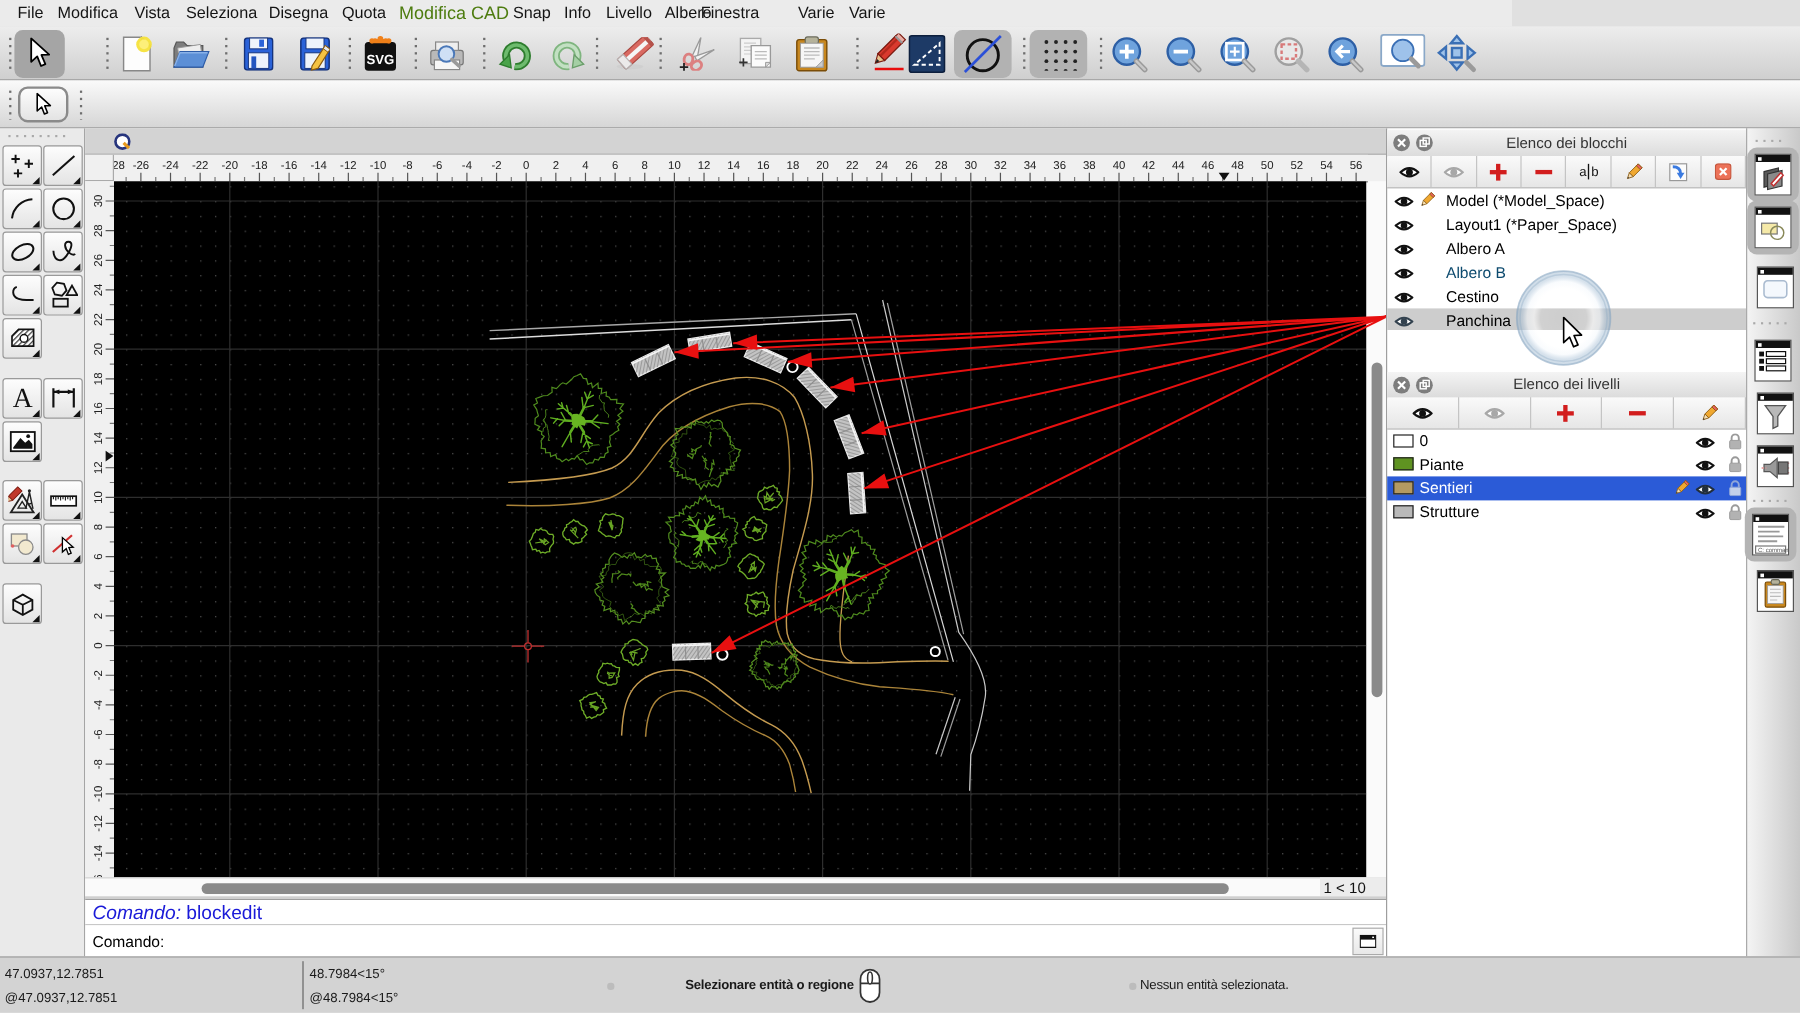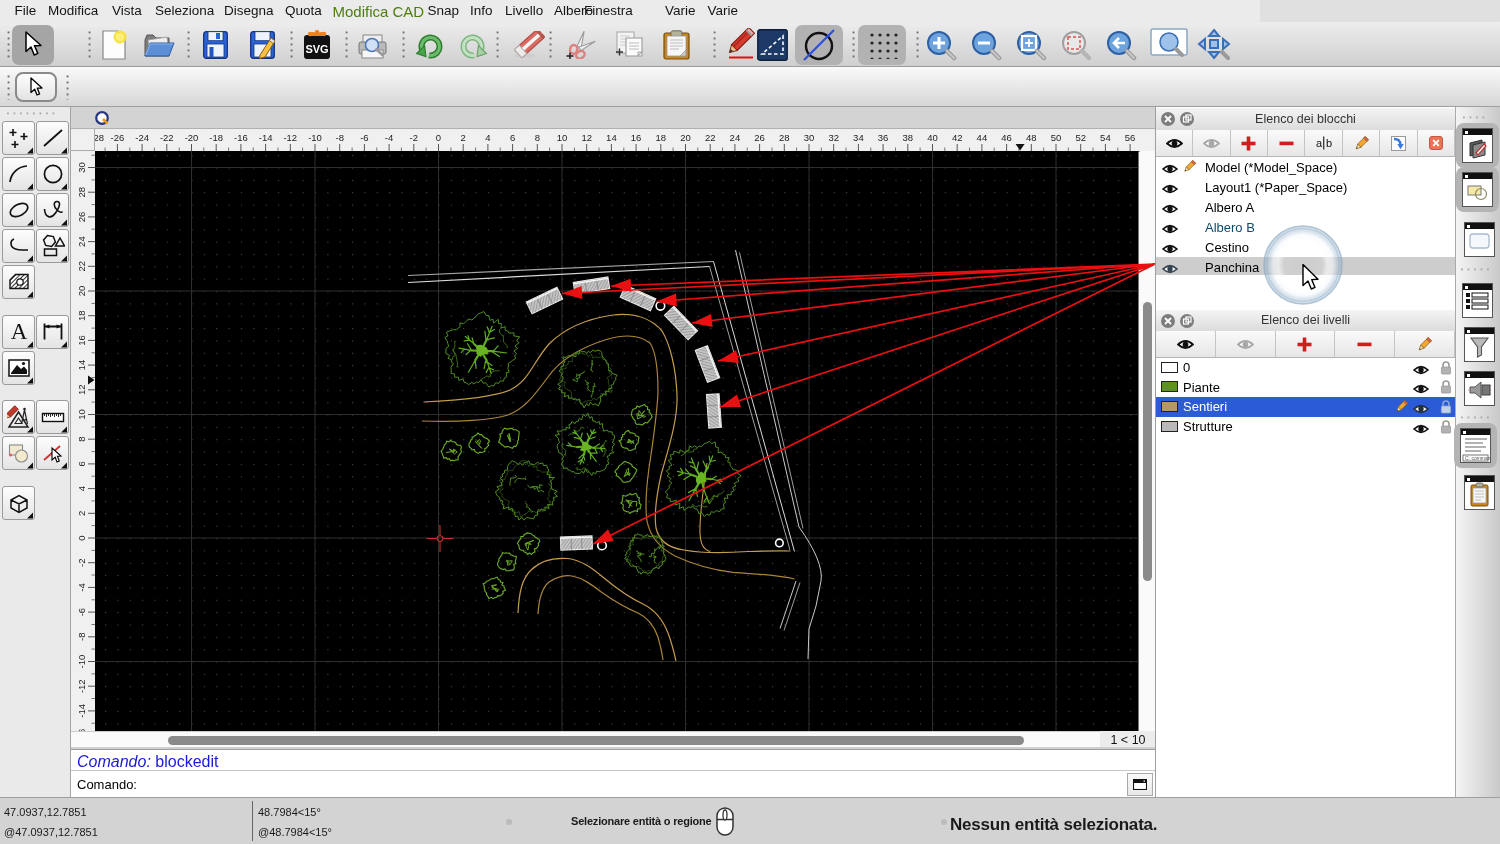--- a/index.html
+++ b/index.html
@@ -867,21 +867,21 @@
         <circle cx="345" cy="387.5" r="2.8"></circle>
         <path d="M331.5,387.5 H342.2 M347.8,387.5 H358.5 M345,374.0 V384.7 M345,390.3 V401.0"></path>
       </g>
     </g>
     <path d="M1060.0,113.0 L467.0,142.5 M1060.0,113.0 L516.0,135.0 M1060.0,113.0 L561.5,150.5 M1060.0,113.0 L597.0,172.0 M1060.0,113.0 L623.0,210.0 M1060.0,113.0 L625.0,256.0 M1060.0,113.0 L498.0,393.0" stroke="#e81010" stroke-width="1.7" fill="none"></path>
     <path d="M467.0,142.5 L487.3,148.0 L486.7,135.0 Z M516.0,135.0 L536.2,140.7 L535.7,127.7 Z M561.5,150.5 L581.9,155.5 L581.0,142.5 Z M597.0,172.0 L617.7,175.9 L616.0,163.0 Z M623.0,210.0 L643.9,212.0 L641.1,199.3 Z M625.0,256.0 L646.0,255.9 L642.0,243.6 Z M498.0,393.0 L518.8,389.9 L513.0,378.3 Z" fill="#e81010"></path>
   </svg>
 <div class="abs" style="left:71px;top:731px;width:1084px;height:16px;background:#fafafa;border-top:1px solid #ccc;box-sizing:border-box"></div>
 <div class="abs" style="left:168px;top:735.5px;width:856px;height:9px;background:#8a8a8a;border-radius:4.5px"></div>
 <div class="abs" style="left:1100px;top:731px;width:55px;height:16px;background:#ececec"></div>
-<div class="abs" style="left:1103px;top:733px;width:50px;font-size:12.5px;color:#111;text-align:center">1 &lt; 10</div>
+<div class="abs" style="left:1103px;top:733px;width:50px;font-size:12.5px;color:#111;text-align:left">1 &lt; 10</div>
 <div class="abs" style="left:71px;top:747px;width:1084px;height:2px;background:#cfcfcf"></div>
 <div class="abs" style="left:71px;top:749px;width:1084px;height:22px;background:#fff;border-top:1px solid #9e9e9e;border-bottom:1px solid #c8c8c8;box-sizing:border-box">
     <span style="position:absolute;left:6px;top:3px;font-size:16px;color:#1a1ad8"><i>Comando:</i> blockedit</span>
   </div>
 <div class="abs" style="left:71px;top:771px;width:1084px;height:26px;background:#fff">
     <span style="position:absolute;left:6px;top:6px;font-size:13px;color:#000">Comando:</span>
     <div style="position:absolute;left:69px;top:2px;width:1050px;height:21px;background:#fff"></div>
     <div style="position:absolute;left:1056px;top:1.5px;width:26px;height:23px;background:linear-gradient(#fafafa,#e8e8e8);border:1px solid #aaa;box-sizing:border-box">
       <svg style="position:absolute;left:5px;top:5px" width="14" height="11" viewBox="0 0 14 11">
         <rect x="0.5" y="0.5" width="13" height="10" fill="#fff" stroke="#111" stroke-width="1.1"></rect>
@@ -1208,21 +1208,21 @@
     <span class="abs" style="left:258px;top:8px;font-size:11px;color:#1a1a1a">48.7984&lt;15°</span>
     <span class="abs" style="left:258px;top:28px;font-size:11px;color:#1a1a1a">@48.7984&lt;15°</span>
     <div class="abs" style="left:506px;top:21px;width:5.5px;height:5.5px;background:#bcbcbc;border-radius:50%"></div>
     <span class="abs" style="left:571px;top:17px;font-size:11px;font-weight:bold;color:#1a1a1a;letter-spacing:-0.2px">Selezionare entità o regione</span>
     <svg class="abs" style="left:716px;top:9px" width="18" height="29" viewBox="0 0 18 29">
       <rect x="1" y="1" width="16" height="27" rx="8" fill="#fff" stroke="#333" stroke-width="1.5"></rect>
       <path d="M1,12.5 H17" stroke="#333" stroke-width="1.5"></path>
       <ellipse cx="9" cy="8" rx="2" ry="5" fill="#fff" stroke="#333" stroke-width="1.3"></ellipse>
     </svg>
     <div class="abs" style="left:941px;top:21px;width:5.5px;height:5.5px;background:#bcbcbc;border-radius:50%"></div>
-    <span class="abs" style="left:950px;top:17px;font-size:17px;font-weight:bold;color:#1a1a1a;letter-spacing:-0.2px">Nessun entità selezionata.</span>
+    <span class="abs" style="left:950px;top:17px;font-size:11px;font-weight:normal;color:#1a1a1a;letter-spacing:-0.2px">Nessun entità selezionata.</span>
   </div>
 <svg class="abs" style="left:1253px;top:215px;z-index:20" width="100" height="100" viewBox="0 0 100 100">
     <defs>
       <radialGradient id="halo">
         <stop offset="0%" stop-color="rgba(255,255,255,0)"></stop>
         <stop offset="48%" stop-color="rgba(255,255,255,0.08)"></stop>
         <stop offset="62%" stop-color="rgba(255,255,255,0.6)"></stop>
         <stop offset="76%" stop-color="rgba(244,248,252,0.55)"></stop>
         <stop offset="86%" stop-color="rgba(176,198,218,0.5)"></stop>
         <stop offset="97%" stop-color="rgba(146,176,202,0.45)"></stop>

